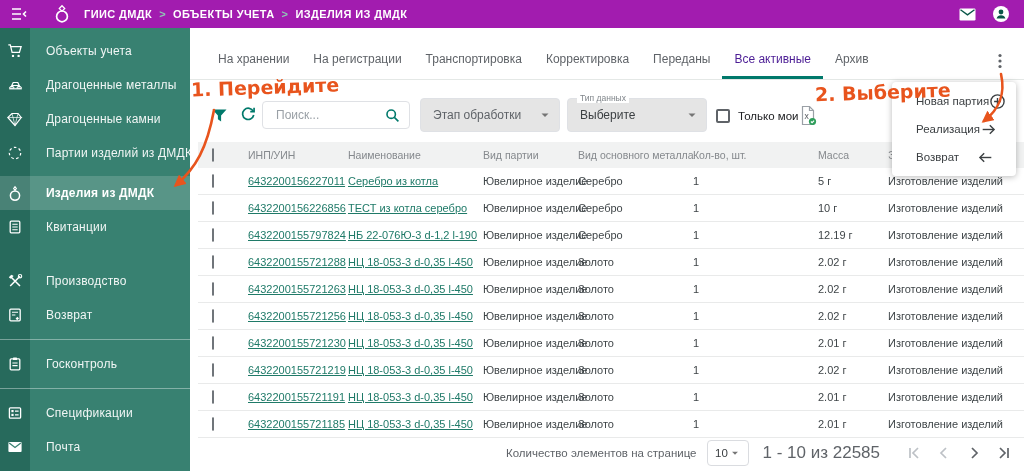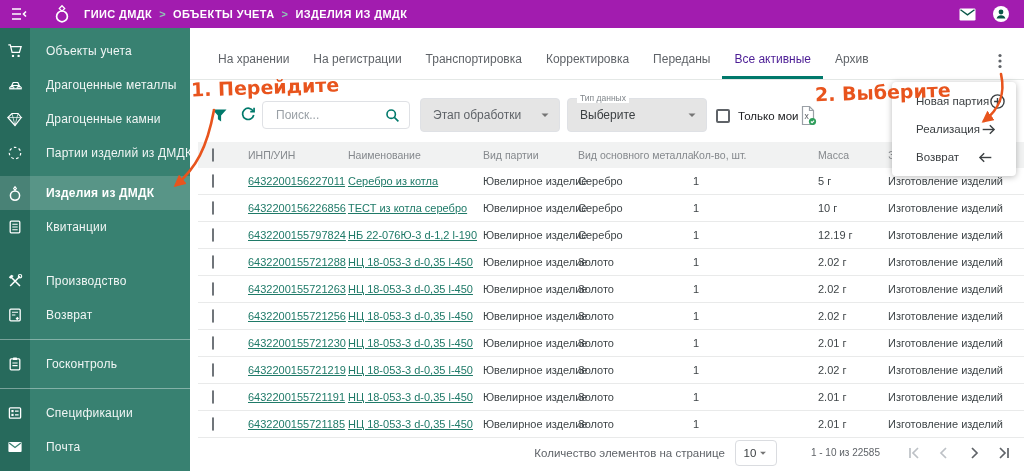--- a/index.html
+++ b/index.html
@@ -68,21 +68,21 @@
   .cell-link{color:#1f7a68;text-decoration:underline;cursor:pointer;}
   .row-cbx{width:13px;height:13px;border:1.5px solid #70757a;border-radius:2px;box-sizing:border-box;
            background:#fff;cursor:pointer;}
   
   .pagination{position:absolute;left:0;bottom:2px;right:0;height:33px;display:flex;align-items:center;
               justify-content:flex-end;padding-right:12px;gap:0;}
   .pg-label{font-size:11.5px;color:#5f6368;}
   .pg-select{margin-left:10px;width:42px;height:26px;border:1px solid #dadce0;border-radius:4px;
              display:flex;align-items:center;justify-content:center;gap:2px;font-size:11.5px;color:#3c4043;
              cursor:pointer;box-sizing:border-box;}
-  .pg-range{margin-left:34px;font-size:10px;color:#5f6368;}
+  .pg-range{margin-left:14px;font-size:17px;color:#5f6368;}
   .pg-btns{margin-left:26px;display:flex;align-items:center;gap:14px;}
   .pg-btn{cursor:pointer;display:inline-flex;}
   
   .ctx-menu{position:absolute;right:8px;top:54px;width:100px;background:#fff;border-radius:4px;
             box-shadow:0 1px 6px rgba(0,0,0,.28);padding:5px 12px;z-index:20;}
   .ctx-item{height:28px;display:flex;align-items:center;justify-content:space-between;
             padding:0 10px 0 12px;font-size:11.5px;color:#3c4043;cursor:pointer;white-space:nowrap;}
   
   .ann{position:absolute;font-weight:bold;color:#e8541d;z-index:30;white-space:nowrap;
        font-family:"DejaVu Sans",sans-serif;pointer-events:none;}

